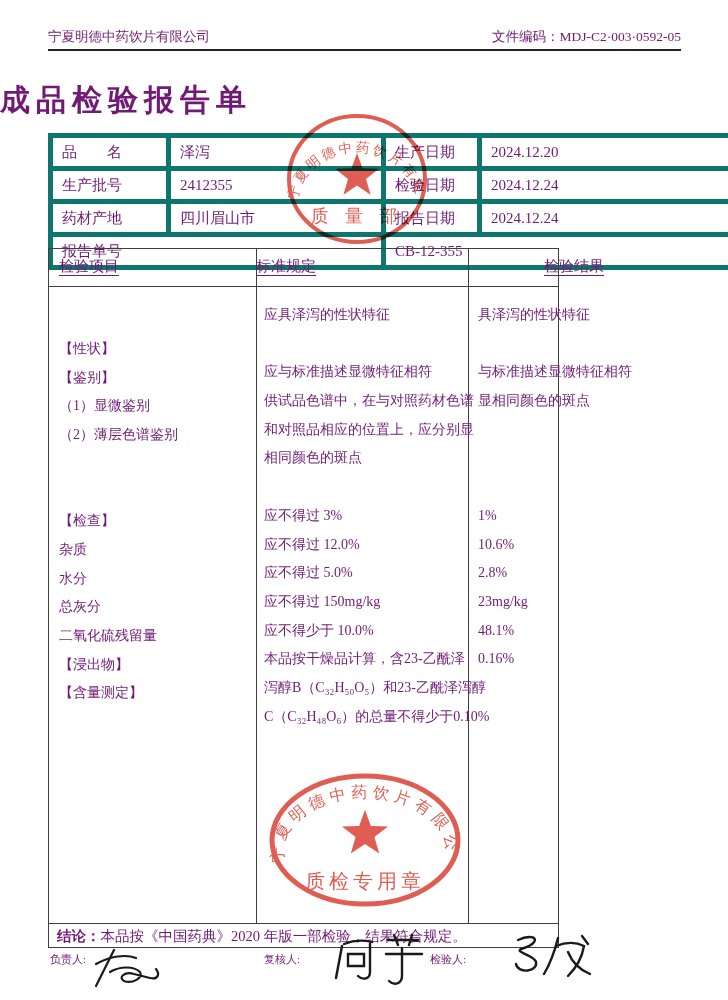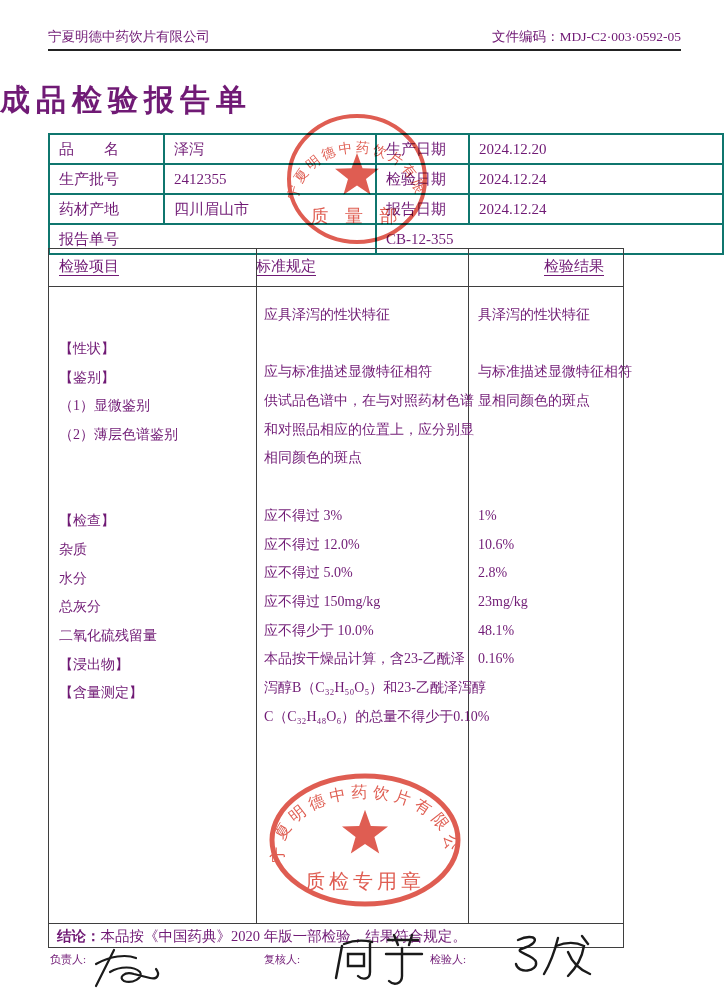--- a/index.html
+++ b/index.html
@@ -7,24 +7,24 @@
     position:relative;width:728px;height:1000px;background:#ffffff;
     margin:0 auto;overflow:hidden;
     font-family:"Liberation Serif","DejaVu Serif",serif;color:#701a75;
   }
   
   .doc-header{position:absolute;left:48px;top:28px;width:633px;display:flex;justify-content:space-between;font-size:13.5px;}
   .header-rule{position:absolute;left:48px;top:49px;width:633px;border-top:2.5px solid #222;}
   .doc-title{position:absolute;left:0;top:80px;width:728px;text-align:left;font-size:30px;font-weight:bold;letter-spacing:6px;}
   
   .info-table{position:absolute;left:48px;top:133px;width:633px;border-collapse:collapse;table-layout:fixed;}
-  .info-table td{border:2px solid #0f766e;height:28px;font-size:15px;padding:0 0 0 9px;vertical-align:middle;}
+  .info-table td{border:5px solid #0f766e;height:28px;font-size:15px;padding:0 0 0 9px;vertical-align:middle;}
   .c1{width:104px}.c2{width:201px}.c3{width:82px}.c4{width:243px}
   
-  .insp{position:absolute;left:48px;top:248px;width:576px;height:700px;border:1px solid #3f3f3f;box-sizing:border-box;}
+  .insp{position:absolute;left:48px;top:248px;width:511px;height:700px;border:1px solid #3f3f3f;box-sizing:border-box;}
   .insp .hline-top{position:absolute;left:0;top:37px;width:100%;border-top:1px solid #3f3f3f;}
   .insp .hline-conc{position:absolute;left:0;top:674px;width:100%;border-top:1px solid #3f3f3f;}
   .insp .v1{position:absolute;left:207px;top:0;height:674px;border-left:1px solid #3f3f3f;}
   .insp .v2{position:absolute;left:419px;top:0;height:674px;border-left:1px solid #3f3f3f;}
   .col-head{position:absolute;top:8px;font-size:15px;text-decoration:underline;text-underline-offset:4px;}
   .col-head.h1{left:10px;}
   .col-head.h2{left:207px;width:212px;text-align:left;}
   .col-head.h3{left:419px;width:212px;text-align:center;}
   .bodycol{position:absolute;top:52px;font-size:14px;line-height:28.7px;white-space:nowrap;}
   .bodycol.b1{left:10px;width:195px;margin-top:34px;}

